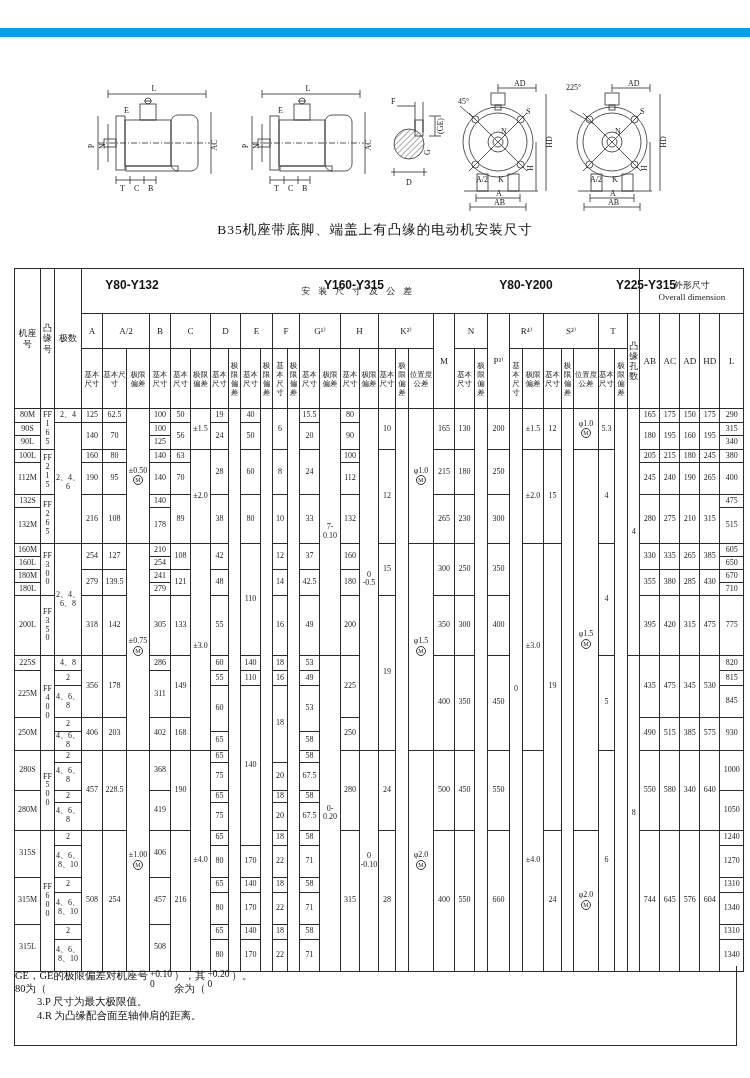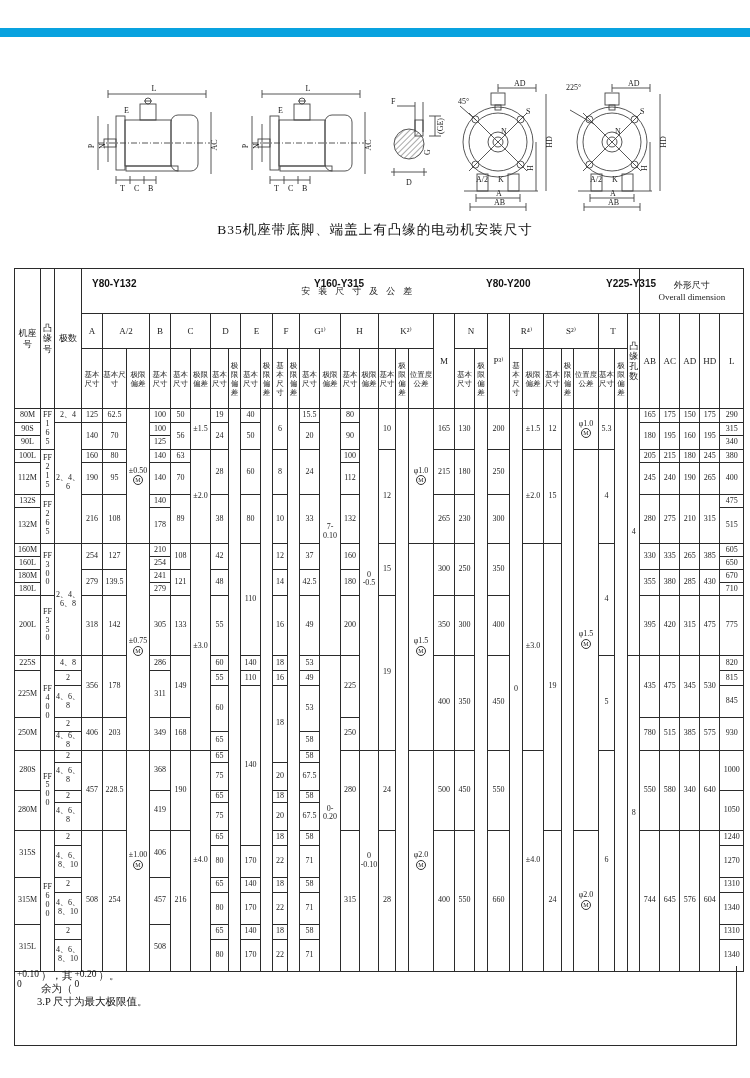--- a/index.html
+++ b/index.html
@@ -2,21 +2,21 @@
 <html><head>
 <meta charset="utf-8">
 <style>
   html,body{margin:0;padding:0;}
   body{width:750px;height:1078px;position:relative;background:#fff;overflow:hidden;
        font-family:"Liberation Serif","DejaVu Serif",serif;color:#1c1c1c;}
   #topbar{position:absolute;left:0;top:28px;width:750px;height:9px;}
   #diagrams{position:absolute;left:0;top:78px;width:750px;height:145px;}
   .dwg{position:absolute;}
   .dwg text{font-family:"Liberation Serif","DejaVu Serif",serif;font-size:8px;fill:#222;}
-  .dgcap{position:absolute;top:200px;width:80px;font-size:10px;font-weight:bold;
+  .dgcap{position:absolute;top:200px;width:80px;text-align:center;font-size:12px;font-weight:bold;
          font-family:"Liberation Sans","DejaVu Sans",sans-serif;color:#111;}
   #caption{position:absolute;left:0;top:221px;width:750px;text-align:center;font-size:13.5px;
            letter-spacing:1px;color:#111;}
   #dims{position:absolute;left:14px;top:268px;width:723px;border-collapse:collapse;table-layout:fixed;}
   #dims th,#dims td{border:1px solid #2b2b2b;padding:0;margin:0;text-align:center;vertical-align:middle;
         font-weight:normal;font-size:8px;line-height:1.12;white-space:pre-line;overflow:hidden;
         font-family:"Liberation Serif","DejaVu Serif",serif;}
   #dims thead tr:nth-child(1) th{height:44px;font-size:9px;}
   #dims thead tr:nth-child(2) th{height:34px;font-size:9px;}
   #dims thead tr:nth-child(3) th{height:59px;font-size:7.5px;line-height:1.2;}
@@ -594,24 +594,24 @@
         <td rowspan="8">140</td>
         <td rowspan="4">18</td>
         <td rowspan="2">53</td>
         <td>845</td>
       </tr>
       <tr style="height: 14px;">
         <td rowspan="2">250M</td>
         <td>2</td>
         <td rowspan="2">406</td>
         <td rowspan="2">203</td>
-        <td rowspan="2">349</td>
+        <td rowspan="2">402</td>
         <td rowspan="2">168</td>
         <td rowspan="2">250</td>
-        <td rowspan="2">780</td>
+        <td rowspan="2">490</td>
         <td rowspan="2">515</td>
         <td rowspan="2">385</td>
         <td rowspan="2">575</td>
         <td rowspan="2">930</td>
       </tr>
       <tr style="height: 17px;">
         <td>4、6、8</td>
         <td>65</td>
         <td>58</td>
       </tr>
@@ -736,26 +736,29 @@
         <td>170</td>
         <td>22</td>
         <td>71</td>
         <td>1340</td>
       </tr>
     </tbody>
 </table>
 
 <div id="notes">
   <div class="n1row">
+    <span class="txt">GE，GE的极限偏差对机座号
+80为（</span>
     <span class="frac">
       <span>+0.10</span>
       <span>0</span>
     </span>
     <span class="txt">），其
 余为（</span>
     <span class="frac">
       <span>+0.20</span>
       <span>0</span>
     </span>
     <span class="txt">）。</span>
   </div>
   <div class="nline">3.P 尺寸为最大极限值。</div>
+  <div class="nline">4.R 为凸缘配合面至轴伸肩的距离。</div>
 </div>
 
 </body></html>

